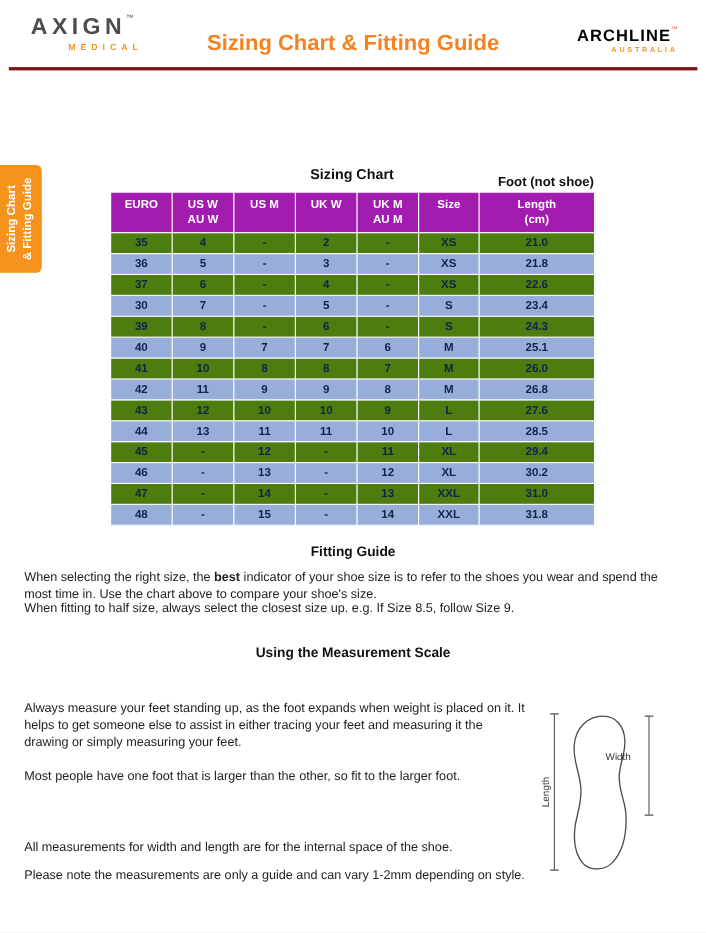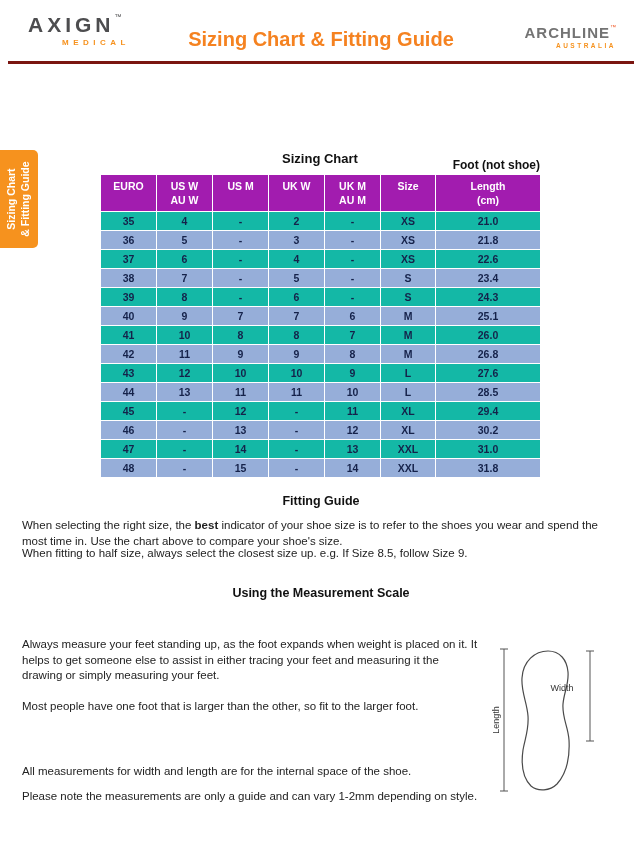--- a/index.html
+++ b/index.html
@@ -11,21 +11,21 @@
   }
 
   
   .header { position:absolute; top:0; left:0; width:642px; height:60px; background:#fff; }
   .brand-left { position:absolute; left:28px; top:13px; }
   .brand-left .name { font-size:21px; font-weight:bold; letter-spacing:4px; color:#4d4d4f; }
   .brand-left .tm { font-size:7px; vertical-align:top; color:#4d4d4f; }
   .brand-left .sub { display:block; font-size:8px; font-weight:bold; letter-spacing:4.5px; color:#f6921e; margin-top:1px; padding-left:34px; }
   .page-title { position:absolute; left:0; right:0; top:28px; text-align:center; font-size:20px; font-weight:bold; color:#f58220; }
   .brand-right { position:absolute; right:26px; top:24px; text-align:right; }
-  .brand-right .name { font-size:15px; font-weight:bold; letter-spacing:1px; color:#737373; }
+  .brand-right .name { font-size:15px; font-weight:bold; letter-spacing:1px; color:#000000; }
   .brand-right .tm { font-size:6px; vertical-align:top; color:#f05a28; }
   .brand-right .sub { display:block; font-size:6.5px; font-weight:bold; letter-spacing:2.5px; color:#f6921e; margin-top:0px; }
   .header-rule { position:absolute; top:61px; left:8px; right:8px; height:3px; background:#7a1510; }
 
   
   .side-tab { position:absolute; left:0; top:150px; width:38px; height:98px; background:#f6921e; border-radius:0 5px 5px 0; }
   .side-tab-inner {
     position:absolute; width:98px; height:38px; left:50%; top:50%;
     transform:translate(-50%,-50%) rotate(-90deg);
     display:flex; flex-direction:column; align-items:center; justify-content:center;
@@ -39,21 +39,21 @@
   table.sizing { border-collapse:collapse; width:440px; table-layout:fixed; }
   table.sizing th {
     background:#a21caf; color:#ffffff; font-weight:bold; font-size:10.5px;
     padding:4px 2px; border:1px solid #ffffff; vertical-align:top; line-height:1.35;
   }
   .th-line { display:block; }
   table.sizing td {
     text-align:center; font-size:10.5px; font-weight:600; color:#15224a;
     padding:2px 2px; height:19px; border:1px solid #ffffff;
   }
-  tr.even { background:#14b8a6; }
+  tr.even { background:#4d7c0f; }
   tr.odd  { background:#96aed9; }
   td.col-euro { font-weight:bold; color:#111827; }
   td.col-size { font-weight:bold; }
 
   
   .section-heading { position:absolute; left:0; right:0; text-align:center; font-size:12.5px; font-weight:bold; color:#111; }
   .para { position:absolute; left:22px; font-size:11.5px; line-height:1.35; color:#232323; }
 
   
   .foot-diagram { position:absolute; left:490px; top:645px; width:110px; height:150px; }
@@ -149,21 +149,21 @@
           <tr class="even">
             <td class="col-euro">37</td>
             <td>6</td>
             <td>-</td>
             <td>4</td>
             <td>-</td>
             <td class="col-size">XS</td>
             <td>22.6</td>
           </tr>
           <tr class="odd">
-            <td class="col-euro">38</td>
+            <td class="col-euro">30</td>
             <td>7</td>
             <td>-</td>
             <td>5</td>
             <td>-</td>
             <td class="col-size">S</td>
             <td>23.4</td>
           </tr>
           <tr class="even">
             <td class="col-euro">39</td>
             <td>8</td>

